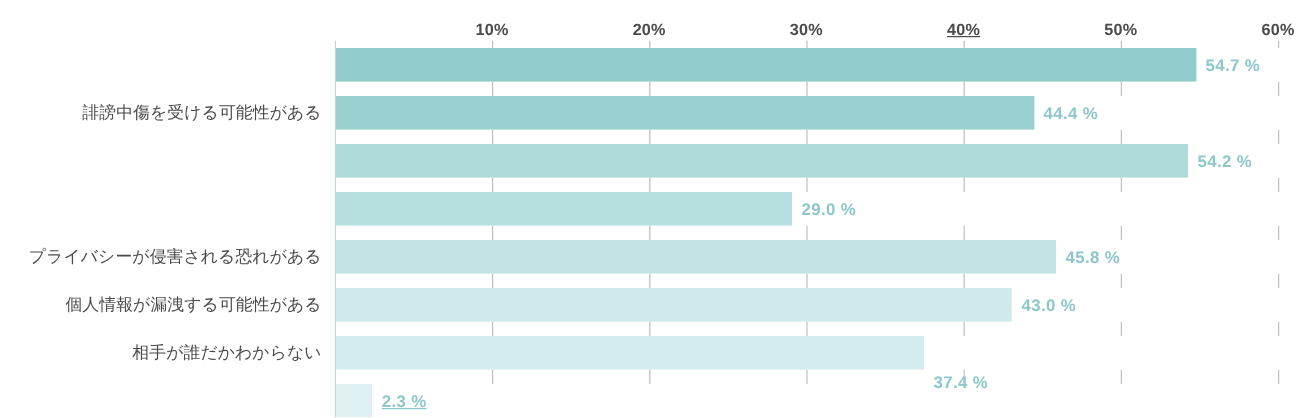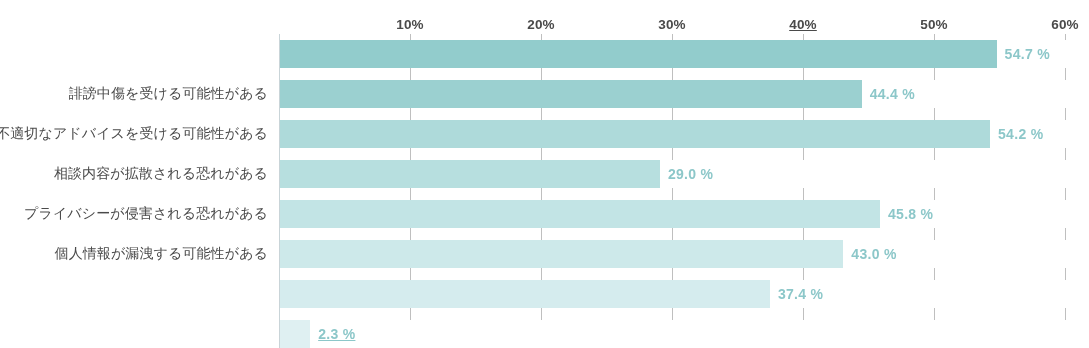--- a/index.html
+++ b/index.html
@@ -174,42 +174,41 @@
         <div class="row" style="top: 22px;">
           <div class="bar" style="width: 716.57px; background: rgb(146, 204, 204); height: 28px;"></div>
           <div class="bar-value" style="left: 1004.57px;">54.7 %</div>
         </div>
         <div class="row" style="top: 62px;">
           <div class="row-label">誹謗中傷を受ける可能性がある</div>
           <div class="bar" style="width: 581.64px; background: rgb(155, 208, 208); height: 28px;"></div>
           <div class="bar-value" style="left: 869.64px;">44.4 %</div>
         </div>
         <div class="row" style="top: 102px;">
-          <div class="row-label">不適切なアドバイスを受ける可能性がある</div>
           <div class="bar" style="width: 710.02px; background: rgb(174, 218, 218); height: 28px;"></div>
           <div class="bar-value" style="left: 998.02px;">54.2 %</div>
         </div>
         <div class="row" style="top: 142px;">
-          <div class="row-label">相談内容が拡散される恐れがある</div>
           <div class="bar" style="width: 379.9px; background: rgb(183, 223, 223); height: 28px;"></div>
           <div class="bar-value" style="left: 667.9px;">29.0 %</div>
         </div>
         <div class="row" style="top: 182px; padding-left: 38px;">
           <div class="row-label">プライバシーが侵害される恐れがある</div>
           <div class="bar" style="width: 599.98px; background: rgb(194, 228, 229); height: 28px;"></div>
           <div class="bar-value" style="left: 887.98px;">45.8 %</div>
         </div>
         <div class="row" style="top: 222px;">
           <div class="row-label">個人情報が漏洩する可能性がある</div>
           <div class="bar" style="width: 563.3px; background: rgb(205, 233, 234); height: 28px;"></div>
           <div class="bar-value" style="left: 851.3px;">43.0 %</div>
         </div>
         <div class="row" style="top: 262px;">
+          <div class="row-label">相手が誰だかわからない</div>
           <div class="bar" style="width: 489.94px; background: rgb(213, 236, 238); height: 28px;"></div>
-          <div class="bar-value" style="left: 777.94px;">37.4 %</div>
+          <div class="bar-value" style="left: 777.94px; margin-top: 24px;">37.4 %</div>
         </div>
         <div class="row" style="top: 302px;">
           <div class="bar" style="width: 30.13px; background: rgb(223, 240, 242); height: 28px;"></div>
           <div class="bar-value" style="left: 318.13px; text-decoration: underline;">2.3 %</div>
         </div>
       </div>
   </div>
 </div>
 
 </body></html>

